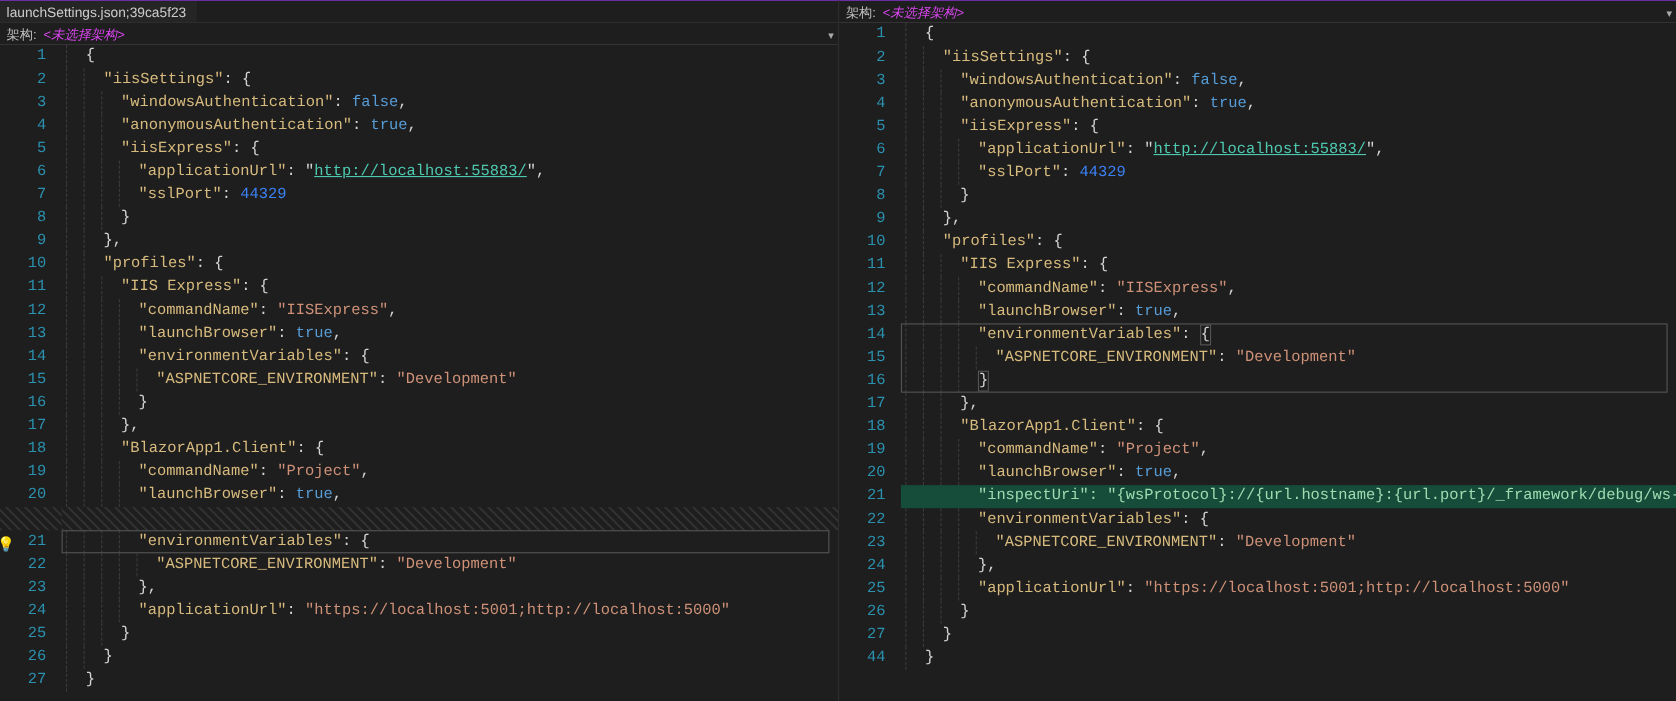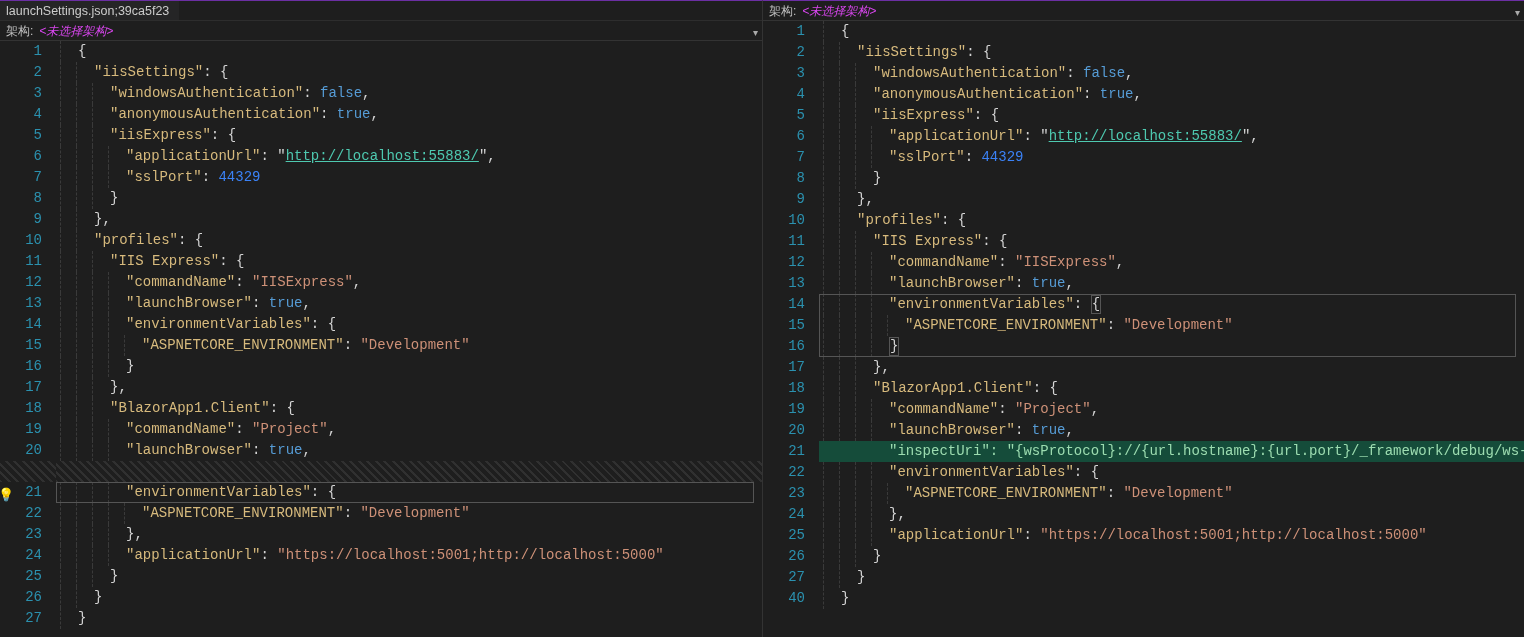--- a/index.html
+++ b/index.html
@@ -206,19 +206,19 @@
           <div class="row" style="position: absolute; left: 0px; right: 0px; top: 357px;"><div class="gutter">18</div><div class="codecell"><div class="guide" style="left: 4px;"></div><div class="guide" style="left: 20px;"></div><div class="guide" style="left: 36px;"></div><div class="code" style="margin-left: 52px;"><span class="k">"BlazorApp1.Client"</span><span class="p">: {</span></div></div></div>
           <div class="row" style="position: absolute; left: 0px; right: 0px; top: 378px;"><div class="gutter">19</div><div class="codecell"><div class="guide" style="left: 4px;"></div><div class="guide" style="left: 20px;"></div><div class="guide" style="left: 36px;"></div><div class="guide" style="left: 52px;"></div><div class="code" style="margin-left: 68px;"><span class="k">"commandName"</span><span class="p">: </span><span class="s">"Project"</span><span class="p">,</span></div></div></div>
           <div class="row" style="position: absolute; left: 0px; right: 0px; top: 399px;"><div class="gutter">20</div><div class="codecell"><div class="guide" style="left: 4px;"></div><div class="guide" style="left: 20px;"></div><div class="guide" style="left: 36px;"></div><div class="guide" style="left: 52px;"></div><div class="code" style="margin-left: 68px;"><span class="k">"launchBrowser"</span><span class="p">: </span><span class="b">true</span><span class="p">,</span></div></div></div>
           <div class="row" style="position: absolute; left: 0px; right: 0px; top: 420px;"><div class="gutter">21</div><div class="codecell"><div class="guide" style="left: 4px;"></div><div class="guide" style="left: 20px;"></div><div class="guide" style="left: 36px;"></div><div class="guide" style="left: 52px;"></div><div class="addline" style="top: 0px;"></div><div class="code addtext" style="margin-left: 68px;"><span class="k">"inspectUri"</span><span class="p">: </span><span class="s">"{wsProtocol}://{url.hostname}:{url.port}/_framework/debug/ws-proxy?browser={browserInspectU</span></div></div></div>
           <div class="row" style="position: absolute; left: 0px; right: 0px; top: 441px;"><div class="gutter">22</div><div class="codecell"><div class="guide" style="left: 4px;"></div><div class="guide" style="left: 20px;"></div><div class="guide" style="left: 36px;"></div><div class="guide" style="left: 52px;"></div><div class="code" style="margin-left: 68px;"><span class="k">"environmentVariables"</span><span class="p">: {</span></div></div></div>
           <div class="row" style="position: absolute; left: 0px; right: 0px; top: 462px;"><div class="gutter">23</div><div class="codecell"><div class="guide" style="left: 4px;"></div><div class="guide" style="left: 20px;"></div><div class="guide" style="left: 36px;"></div><div class="guide" style="left: 52px;"></div><div class="guide" style="left: 68px;"></div><div class="code" style="margin-left: 84px;"><span class="k">"ASPNETCORE_ENVIRONMENT"</span><span class="p">: </span><span class="s">"Development"</span></div></div></div>
           <div class="row" style="position: absolute; left: 0px; right: 0px; top: 483px;"><div class="gutter">24</div><div class="codecell"><div class="guide" style="left: 4px;"></div><div class="guide" style="left: 20px;"></div><div class="guide" style="left: 36px;"></div><div class="guide" style="left: 52px;"></div><div class="code" style="margin-left: 68px;"><span class="p">},</span></div></div></div>
           <div class="row" style="position: absolute; left: 0px; right: 0px; top: 504px;"><div class="gutter">25</div><div class="codecell"><div class="guide" style="left: 4px;"></div><div class="guide" style="left: 20px;"></div><div class="guide" style="left: 36px;"></div><div class="guide" style="left: 52px;"></div><div class="code" style="margin-left: 68px;"><span class="k">"applicationUrl"</span><span class="p">: </span><span class="s">"https://localhost:5001;http://localhost:5000"</span></div></div></div>
           <div class="row" style="position: absolute; left: 0px; right: 0px; top: 525px;"><div class="gutter">26</div><div class="codecell"><div class="guide" style="left: 4px;"></div><div class="guide" style="left: 20px;"></div><div class="guide" style="left: 36px;"></div><div class="code" style="margin-left: 52px;"><span class="p">}</span></div></div></div>
           <div class="row" style="position: absolute; left: 0px; right: 0px; top: 546px;"><div class="gutter">27</div><div class="codecell"><div class="guide" style="left: 4px;"></div><div class="guide" style="left: 20px;"></div><div class="code" style="margin-left: 36px;"><span class="p">}</span></div></div></div>
-          <div class="row" style="position: absolute; left: 0px; right: 0px; top: 567px;"><div class="gutter">40</div><div class="codecell"><div class="guide" style="left: 4px;"></div><div class="code" style="margin-left: 20px;"><span class="p">}</span></div></div></div>
+          <div class="row" style="position: absolute; left: 0px; right: 0px; top: 567px;"><div class="gutter">44</div><div class="codecell"><div class="guide" style="left: 4px;"></div><div class="code" style="margin-left: 20px;"><span class="p">}</span></div></div></div>
           <div class="selbox" style="top: 273px; height: 63px; left: 56px;"></div>
         </div>
       </div>
   </div>
 
 </div>
 
 </body></html>

